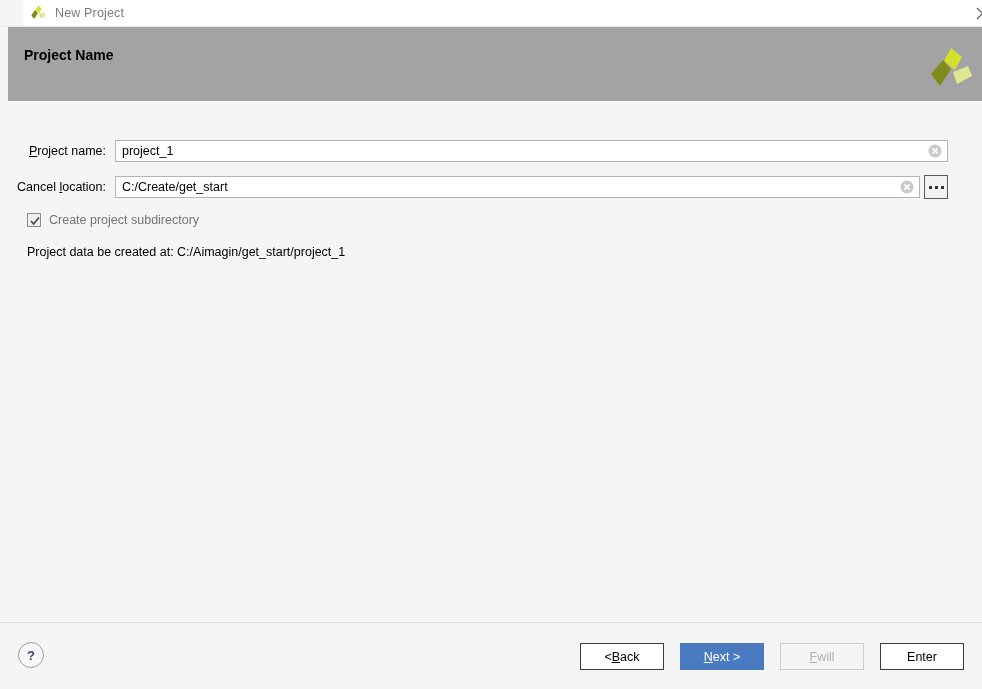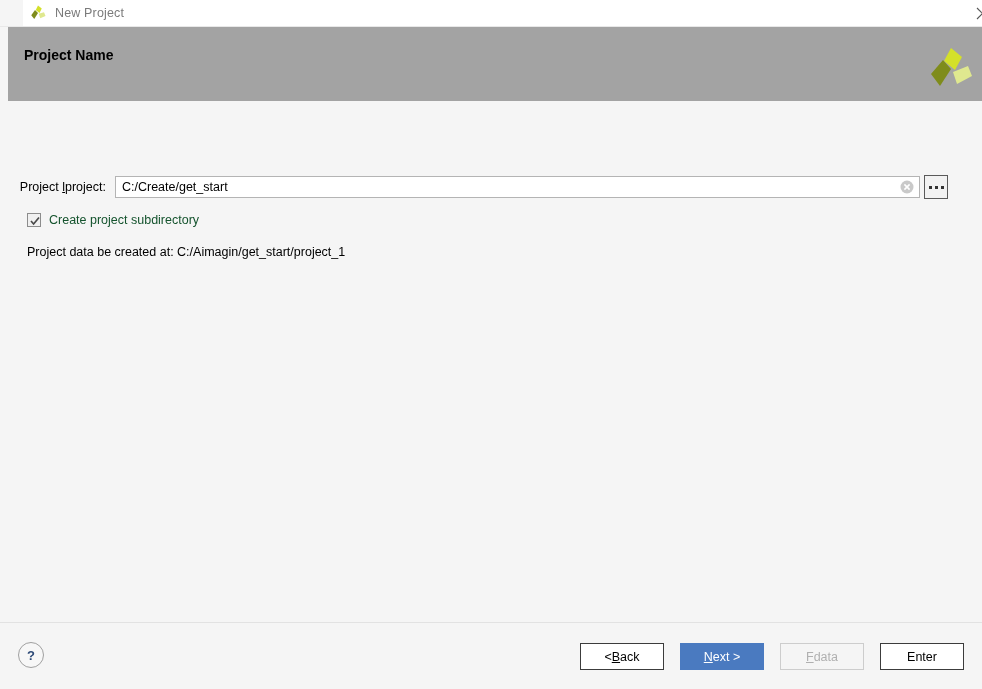--- a/index.html
+++ b/index.html
@@ -189,21 +189,21 @@
     flex: none;
     margin-right: 8px;
   }
   .checkbox-box svg {
     position: absolute;
     left: 1px;
     top: 1px;
   }
   .checkbox-label {
     font-size: 12.5px;
-    color: #14532d;
+    color: #737373;
   }
 
   .created-at {
     position: absolute;
     left: 27px;
     top: 144px;
     font-size: 12.5px;
     color: #000000;
   }
 
@@ -303,23 +303,36 @@
     <svg class="logo-svg" width="48" height="48" viewBox="0 0 48 48">
       <polygon points="25,3 36,12 29,25 18,16" fill="#d4e02a"></polygon>
       <polygon points="5,29 17,15 25,24 14,41" fill="#7f8c1b"></polygon>
       <polygon points="27,27 42,21 46,31 31,39" fill="#dfe88f"></polygon>
     </svg>
   </div>
 </div>
 
 <div class="body-area">
 
+  <div class="form-row row-name">
+    <div class="field-label"><u>P</u><span>roject name:</span></div>
+    <div class="input-wrap name">
+      <div class="input-text" placeholder="">project_1</div>
+      <div class="clear-btn">
+        <svg width="14" height="14" viewBox="0 0 14 14">
+          <circle cx="7" cy="7" r="6.5" fill="#c9c9c9"></circle>
+          <line x1="4.4" y1="4.4" x2="9.6" y2="9.6" stroke="#ffffff" stroke-width="1.6"></line>
+          <line x1="9.6" y1="4.4" x2="4.4" y2="9.6" stroke="#ffffff" stroke-width="1.6"></line>
+        </svg>
+      </div>
+    </div>
+  </div>
 
   <div class="form-row row-location">
-    <div class="field-label"><span>Project </span><u>l</u><span>project:</span></div>
+    <div class="field-label"><span>Cancel </span><u>l</u><span>ocation:</span></div>
     <div class="input-wrap loc">
       <div class="input-text" placeholder="">C:/Create/get_start</div>
       <div class="clear-btn">
         <svg width="14" height="14" viewBox="0 0 14 14">
           <circle cx="7" cy="7" r="6.5" fill="#c9c9c9"></circle>
           <line x1="4.4" y1="4.4" x2="9.6" y2="9.6" stroke="#ffffff" stroke-width="1.6"></line>
           <line x1="9.6" y1="4.4" x2="4.4" y2="9.6" stroke="#ffffff" stroke-width="1.6"></line>
         </svg>
       </div>
     </div>
@@ -351,19 +364,19 @@
         <span>&lt; </span>
         <u>B</u>
         <span>ack</span>
       </button>
     <button class="wiz-btn primary">
         <u>N</u>
         <span>ext &gt;</span>
       </button>
     <button class="wiz-btn disabled">
         <u>F</u>
-        <span>data</span>
+        <span>will</span>
       </button>
     <button class="wiz-btn">
         <span>Enter</span>
       </button>
   </div>
 </div>
 
 </body></html>

